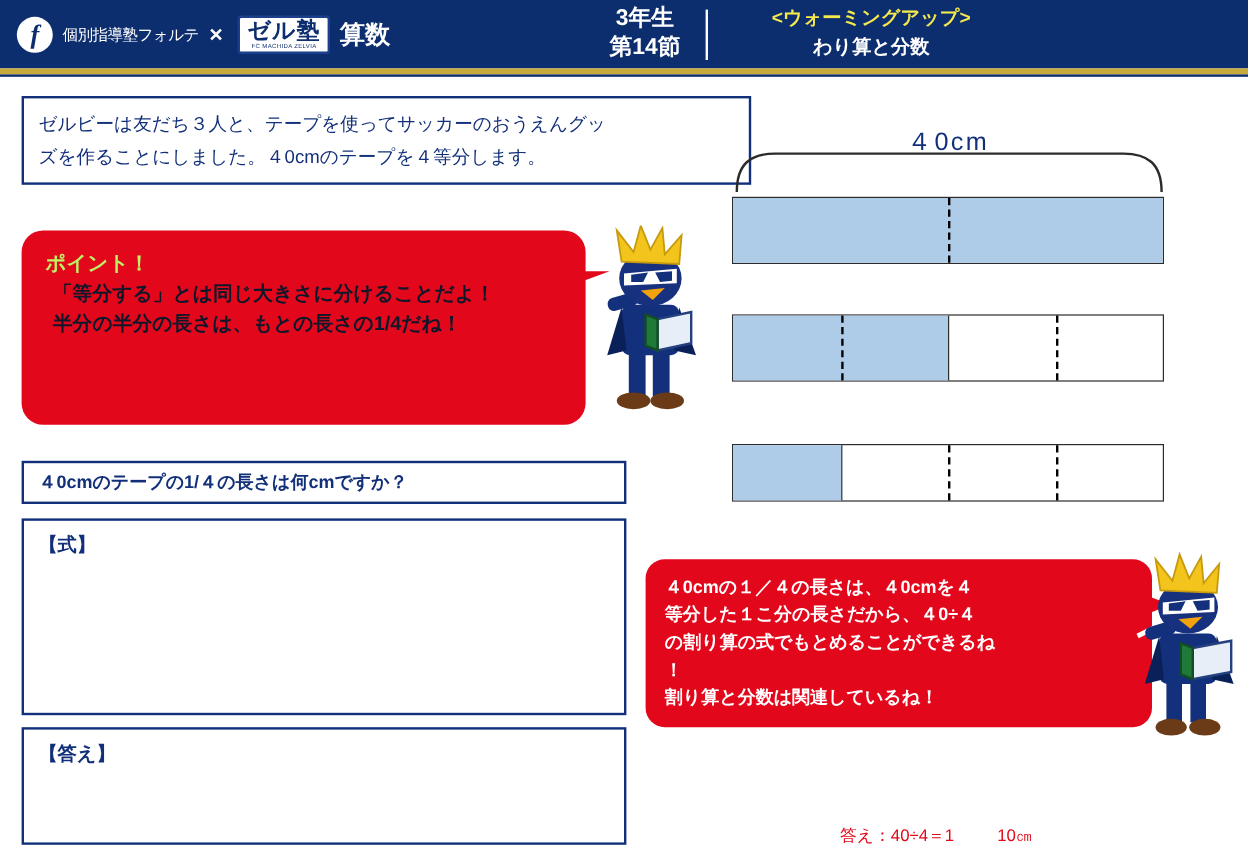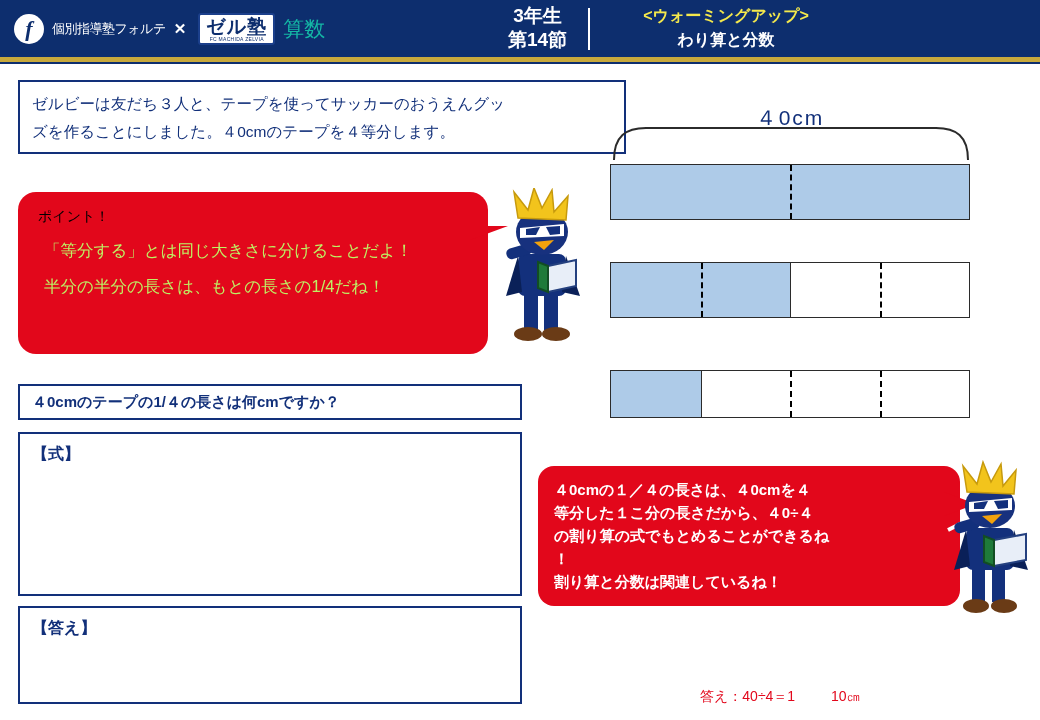--- a/index.html
+++ b/index.html
@@ -49,21 +49,21 @@
     display: flex; flex-direction: column; align-items: center;
     line-height: 1;
   }
   .zel-logo .zel-main {
     color: #0d2e6e; font-weight: bold; font-size: 19px; letter-spacing: 1px;
   }
   .zel-logo .zel-sub {
     color: #0d2e6e; font-size: 5px; letter-spacing: 0.3px; margin-top: 1px;
   }
   .subject {
-    color: #14b8a6; font-size: 21px; font-weight: normal; margin-left: 8px;
+    color: #ffffff; font-size: 21px; font-weight: bold; margin-left: 8px;
   }
   #grade-block {
     position: absolute; left: 490px; top: 4px;
     width: 95px; text-align: center;
     color: #ffffff; font-weight: bold; font-size: 19px; line-height: 24px;
   }
   #header-divider {
     position: absolute; left: 588px; top: 8px; width: 2px; height: 42px;
     background: #ffffff;
   }
@@ -85,26 +85,26 @@
     margin: 0; color: #12307a; font-size: 15.5px; line-height: 28px;
     letter-spacing: 0px;
   }
 
   #point-balloon {
     position: absolute; left: 18px; top: 192px; width: 470px; height: 162px;
     background: #e2071b;
     border-radius: 18px;
   }
   #point-balloon .ptitle {
-    color: #000000; font-weight: normal; font-size: 14px;
+    color: #bef264; font-weight: bold; font-size: 17px;
     margin: 16px 0 0 20px;
   }
   #point-balloon .pline {
-    color: #bef264; font-weight: normal; font-size: 16.5px;
-    margin: 14px 0 0 26px;
+    color: #0f172a; font-weight: bold; font-size: 16.5px;
+    margin: 3px 0 0 26px;
   }
   #balloon-tail {
     position: absolute; left: 470px; top: 226px;
     width: 0; height: 0;
     border-top: 14px solid #e2071b;
     border-right: 38px solid transparent;
     border-bottom: 14px solid transparent;
   }
 
   #question-box {

